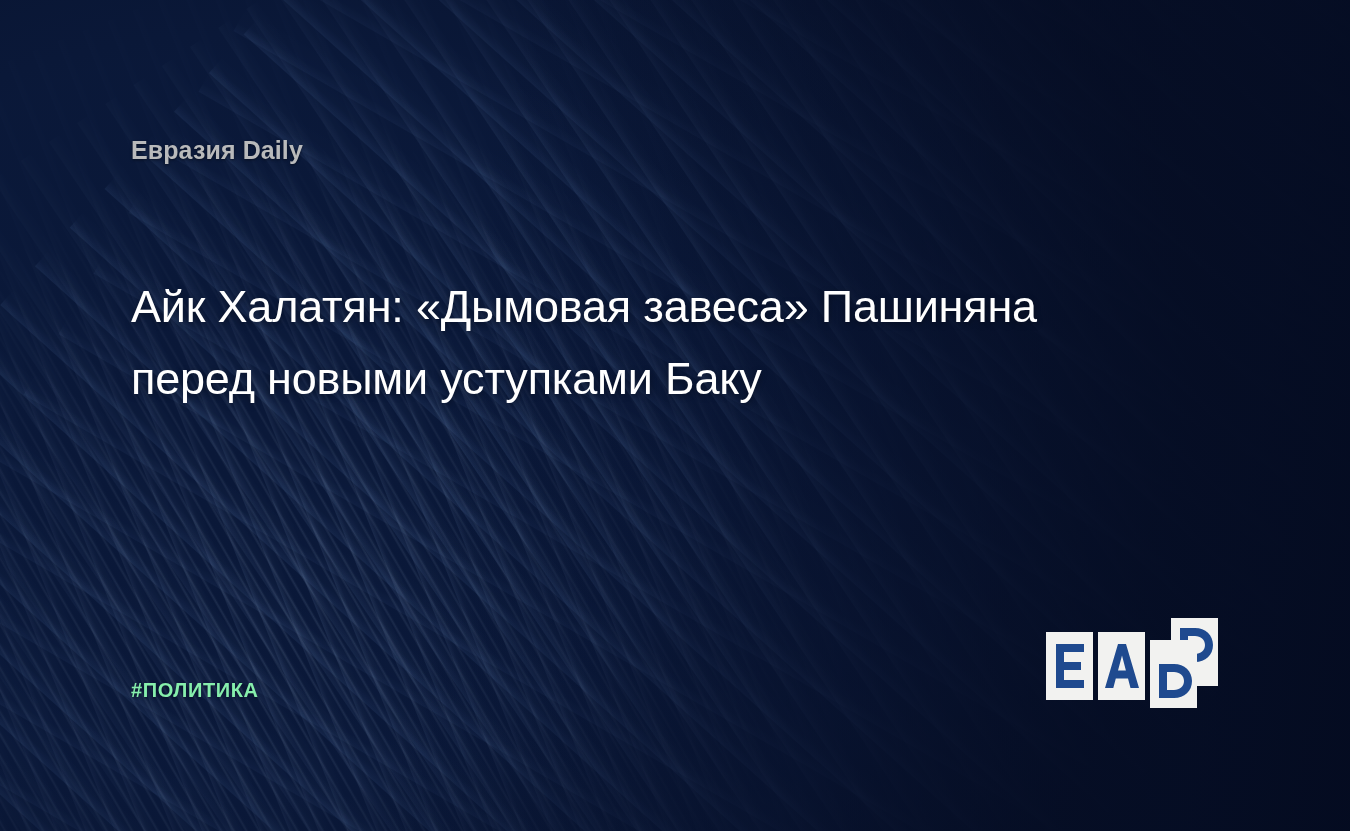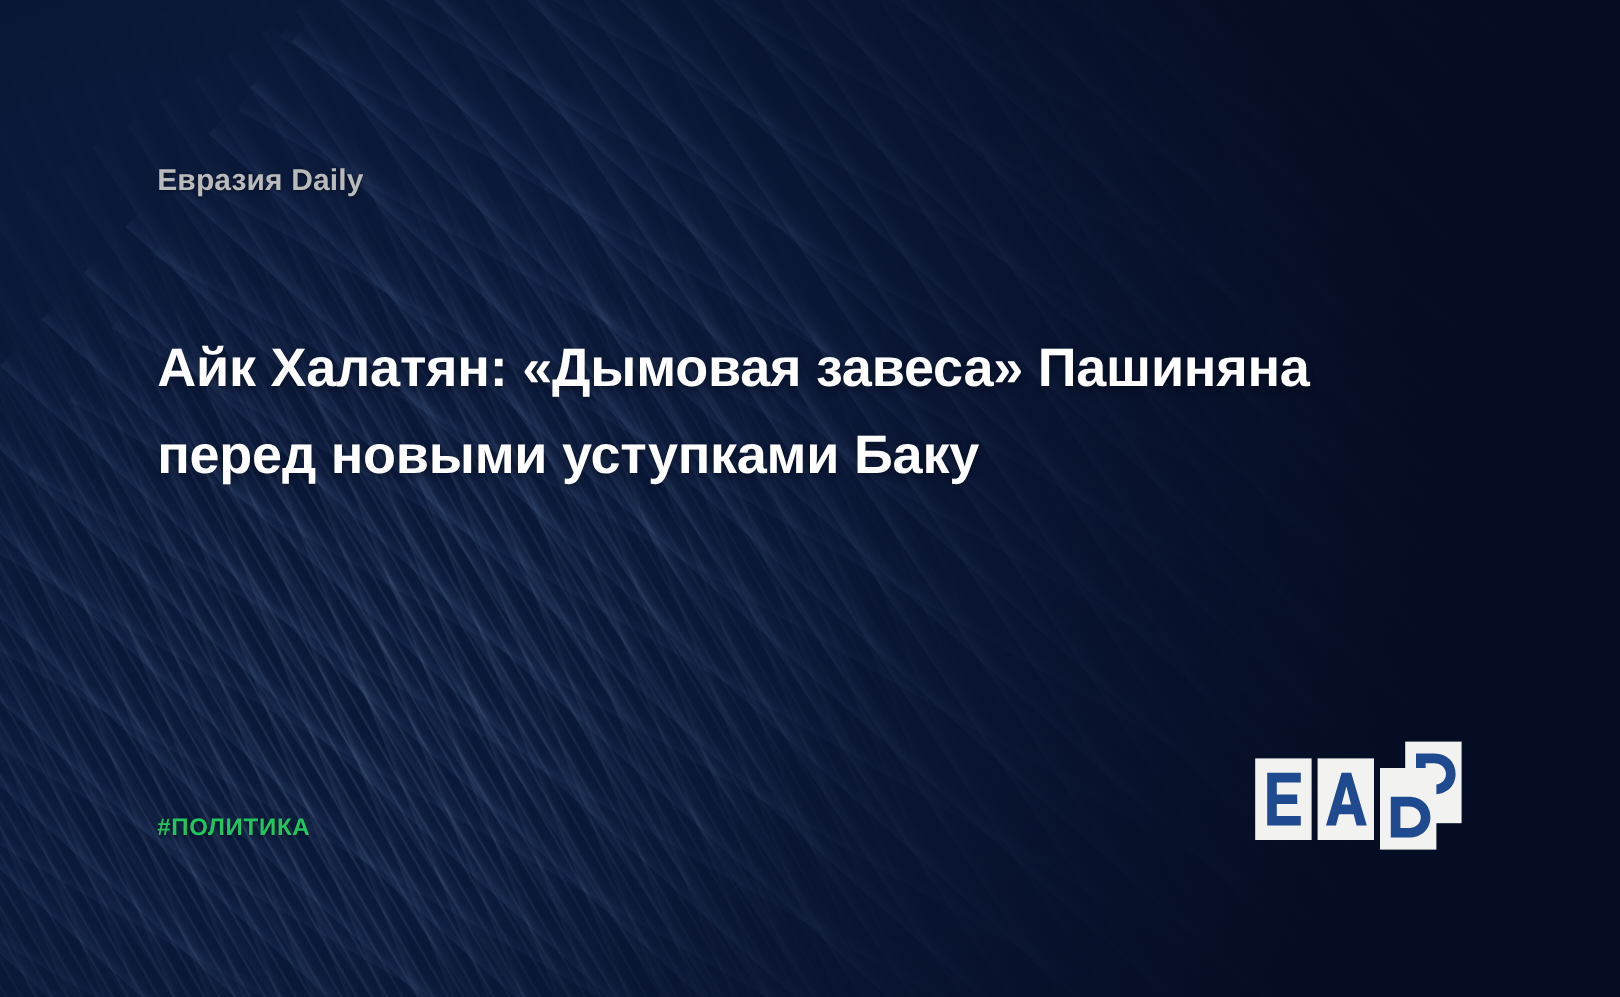--- a/index.html
+++ b/index.html
@@ -145,34 +145,34 @@
   }
 
   .headline {
     position: absolute;
     left: 131px;
     top: 271px;
     width: 1000px;
     margin: 0;
     font-size: 45px;
     line-height: 72px;
-    font-weight: bold;
+    font-weight: normal;
     color: #ffffff;
     letter-spacing: -0.2px;
     text-shadow: 0 2px 6px rgba(0,0,0,0.35);
   }
 
   .tag {
     position: absolute;
     left: 131px;
     top: 679px;
     font-size: 20px;
     font-weight: bold;
     letter-spacing: 0.6px;
-    color: #22c55e;
+    color: #86efac;
     text-shadow: 0 1px 3px rgba(0,0,0,0.4);
     white-space: nowrap;
   }
 
   
   .logo {
     position: absolute;
     left: 1046px;
     top: 618px;
     width: 186px;

